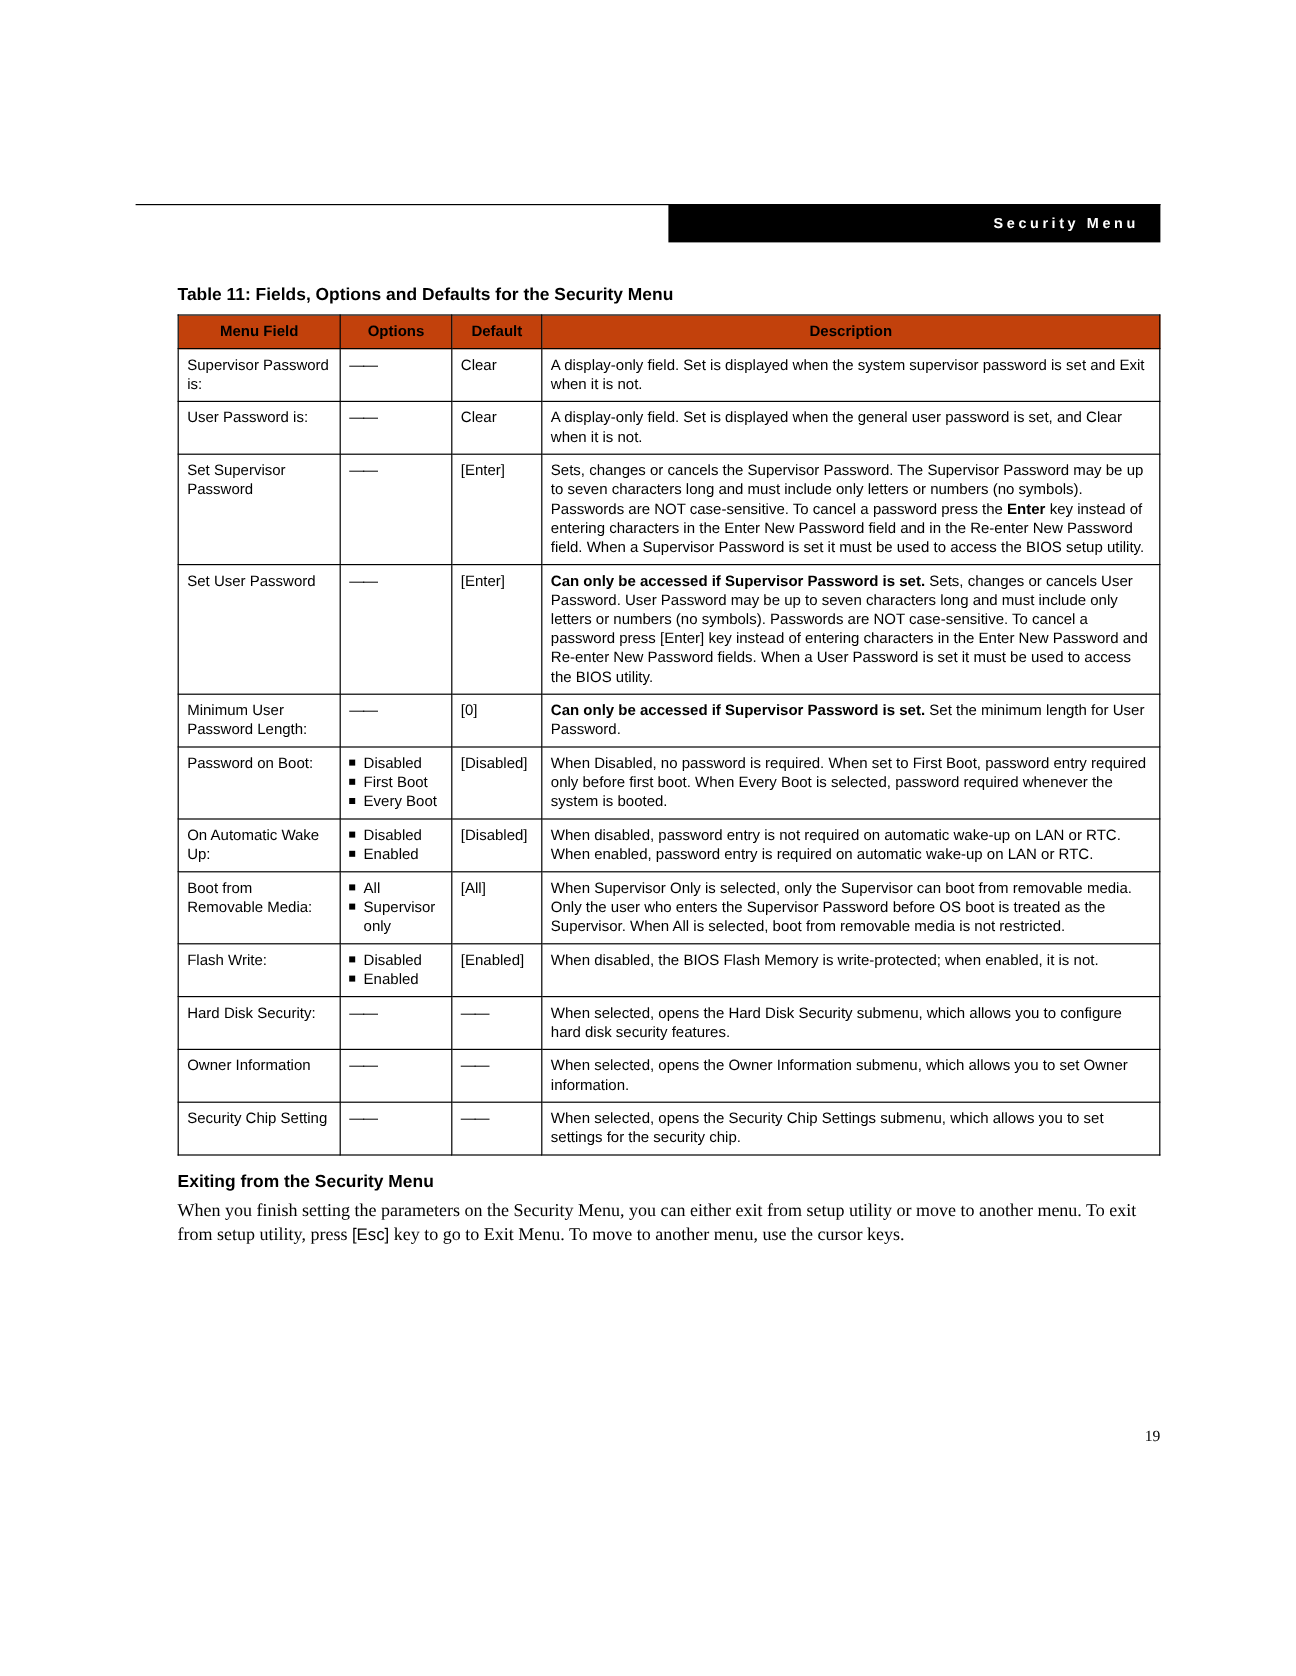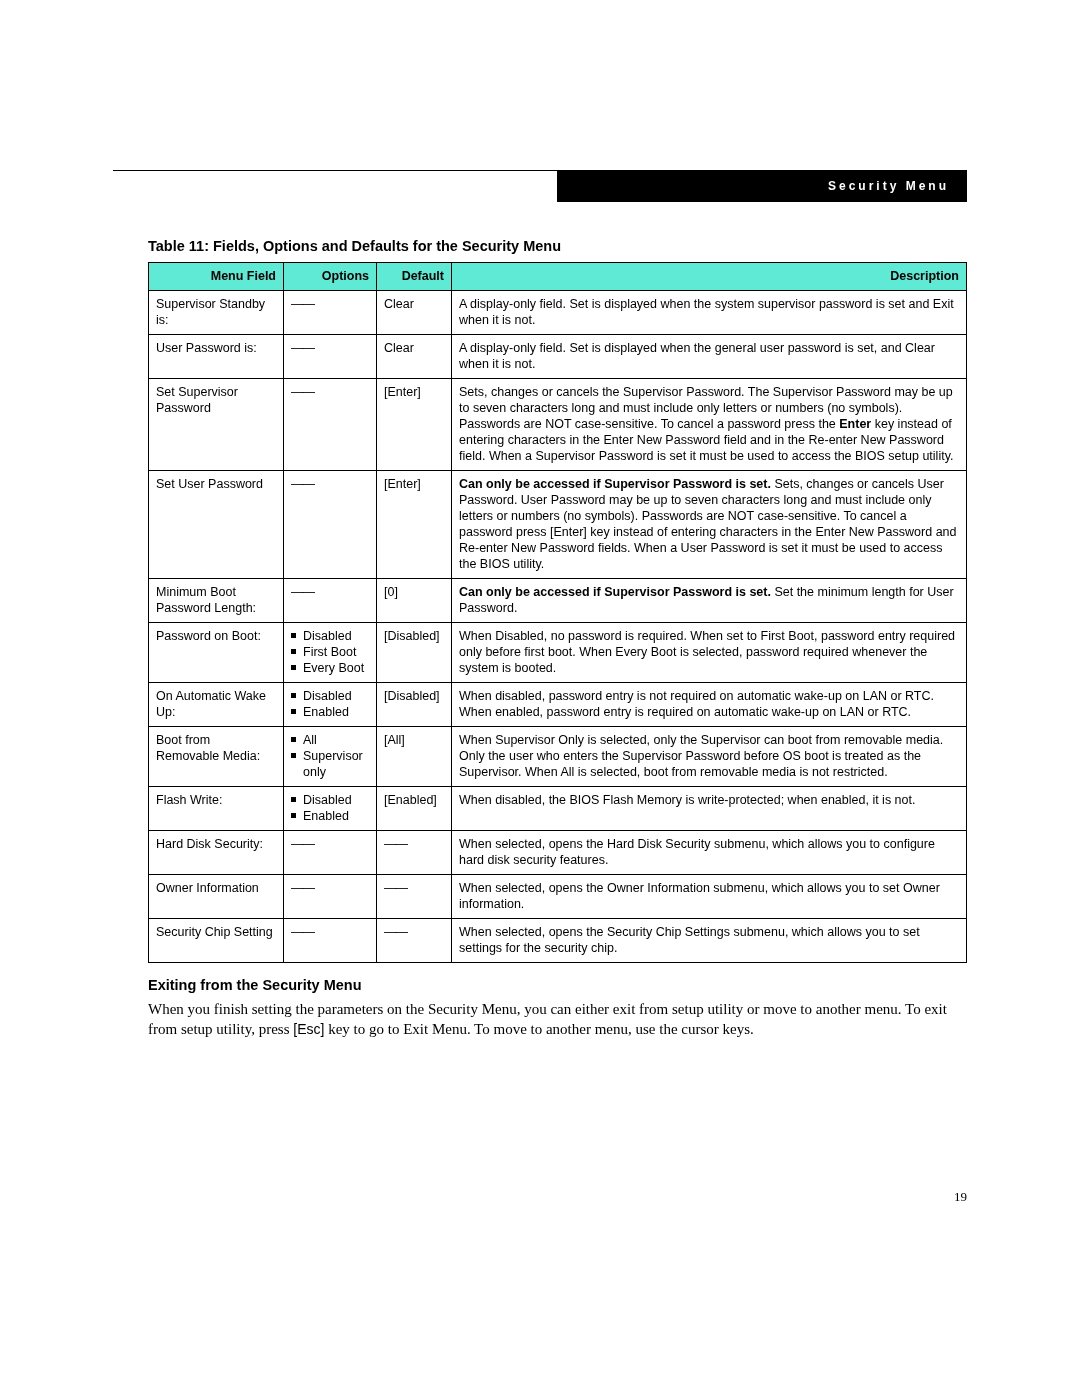--- a/index.html
+++ b/index.html
@@ -60,22 +60,22 @@
   }
   table.spec th, table.spec td {
     border: 1px solid #000;
     font-size: 12.5px;
     vertical-align: top;
     padding: 5px 7px 6px 7px;
     line-height: 1.28;
   }
   table.spec th {
     font-weight: 700;
-    text-align: right;
-    background: #5eead4;
+    text-align: center;
+    background: #c2410c;
   }
   col.c1 { width: 135px; }
   col.c2 { width: 93px; }
   col.c3 { width: 75px; }
   col.c4 { width: auto; }
   ul.opts {
     list-style: none;
     margin: 0;
     padding: 0;
   }
@@ -142,21 +142,21 @@
         <tr>
           <th>Menu Field</th>
           <th>Options</th>
           <th>Default</th>
           <th>Description</th>
         </tr>
       </thead>
       <tbody>
 
         <tr>
-          <td>Supervisor Standby is:</td>
+          <td>Supervisor Password is:</td>
           <td><span class="dash">——</span></td>
           <td>Clear</td>
           <td>A display-only field. Set is displayed when the system supervisor password is set and Exit when it is not.</td>
         </tr>
 
         <tr>
           <td>User Password is:</td>
           <td><span class="dash">——</span></td>
           <td>Clear</td>
           <td>A display-only field. Set is displayed when the general user password is set, and Clear when it is not.</td>
@@ -170,21 +170,21 @@
         </tr>
 
         <tr>
           <td>Set User Password</td>
           <td><span class="dash">——</span></td>
           <td>[Enter]</td>
           <td><b>Can only be accessed if Supervisor Password is set.</b><span> Sets, changes or cancels User Password. User Password may be up to seven characters long and must include only letters or numbers (no symbols). Passwords are NOT case-sensitive. To cancel a password press </span><span>[Enter]</span><span> key instead of entering characters in the Enter New Password and Re-enter New Password fields. When a User Password is set it must be used to access the BIOS utility.</span></td>
         </tr>
 
         <tr>
-          <td>Minimum Boot Password Length:</td>
+          <td>Minimum User Password Length:</td>
           <td><span class="dash">——</span></td>
           <td>[0]</td>
           <td><b>Can only be accessed if Supervisor Password is set.</b><span> Set the minimum length for User Password.</span></td>
         </tr>
 
         <tr>
           <td>Password on Boot:</td>
           <td>
             <ul class="opts">
               <li>Disabled</li>

